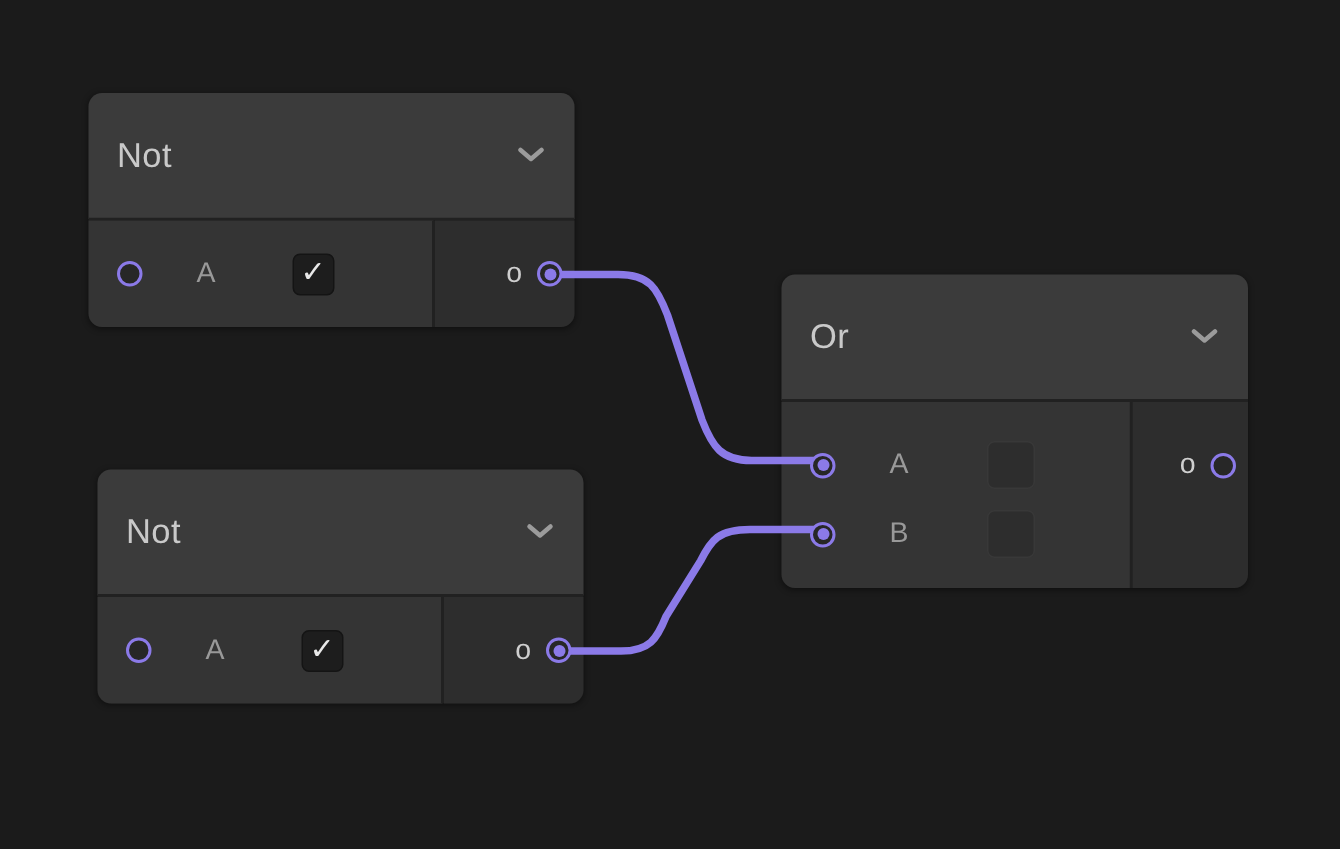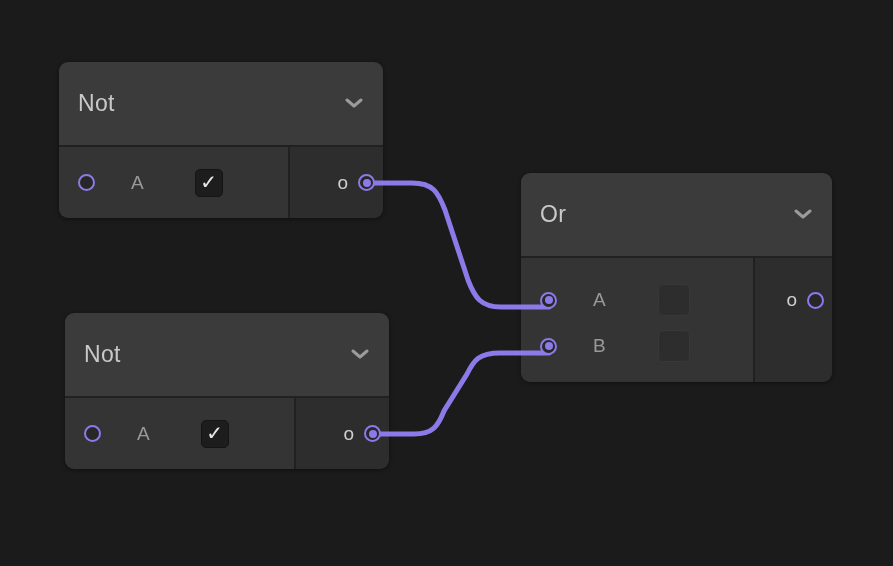--- a/index.html
+++ b/index.html
@@ -54,21 +54,21 @@
 
   
   .node-or{width:311px;}
   .node-or .node-body{height:124px;}
   .node-or .section-in{flex-direction:column;align-items:stretch;padding:19px 0 0 19px;}
   .node-or .in-row{display:flex;align-items:center;height:46px;}
   .node-or .pin-label.in{margin-left:36px;}
   .node-or .value-box{margin-left:52px;}
   .node-or .section-out{width:77px;align-items:flex-start;}
   .node-or .out-row{display:flex;align-items:center;gap:10px;height:46px;margin-top:19px;}
-  #node-or{left:521px;top:173px;}
+  #node-or{left:521px;top:183px;}
 
   .wires{position:absolute;left:0;top:0;width:893px;height:566px;z-index:5;pointer-events:none;}
   .wire{stroke:var(--accent);stroke-width:5;fill:none;stroke-linecap:round;}
   .chevron svg polyline{stroke:#9b9b9b;}
 </style>
 </head>
 <body>
 
 <div class="stage">
 

